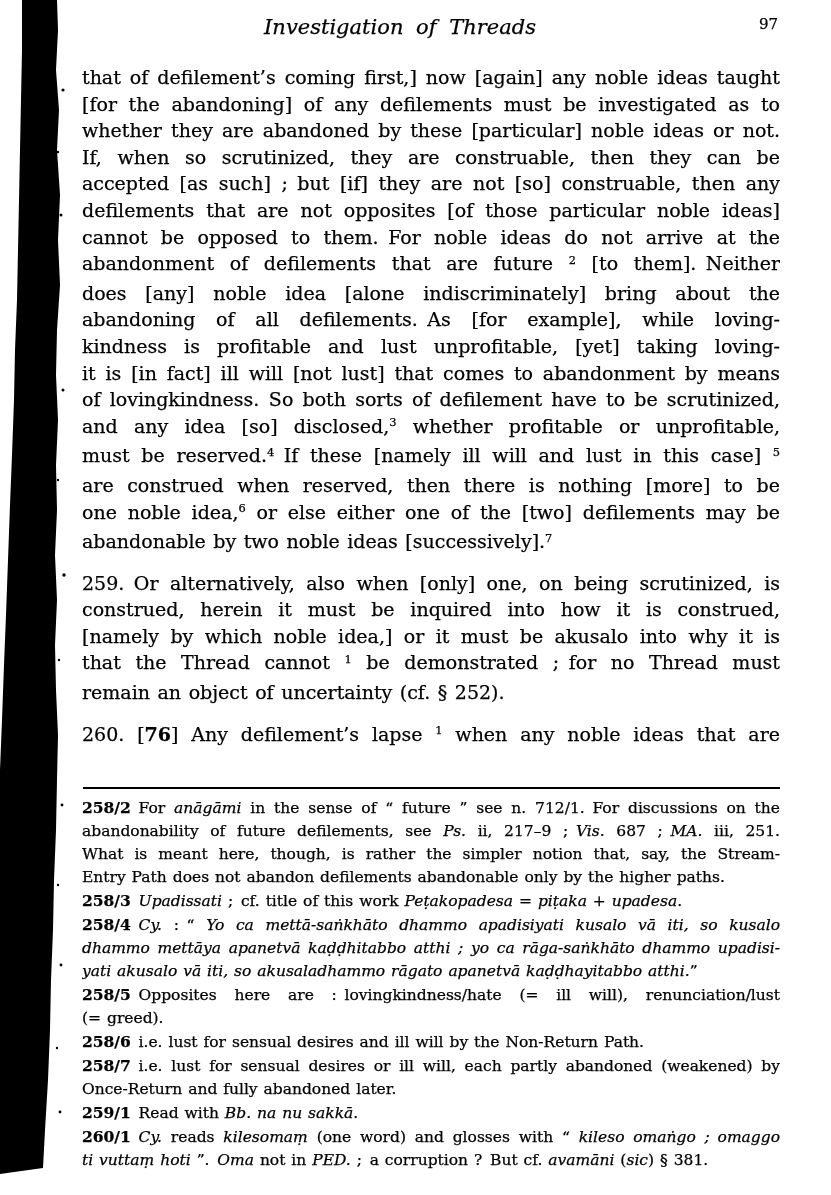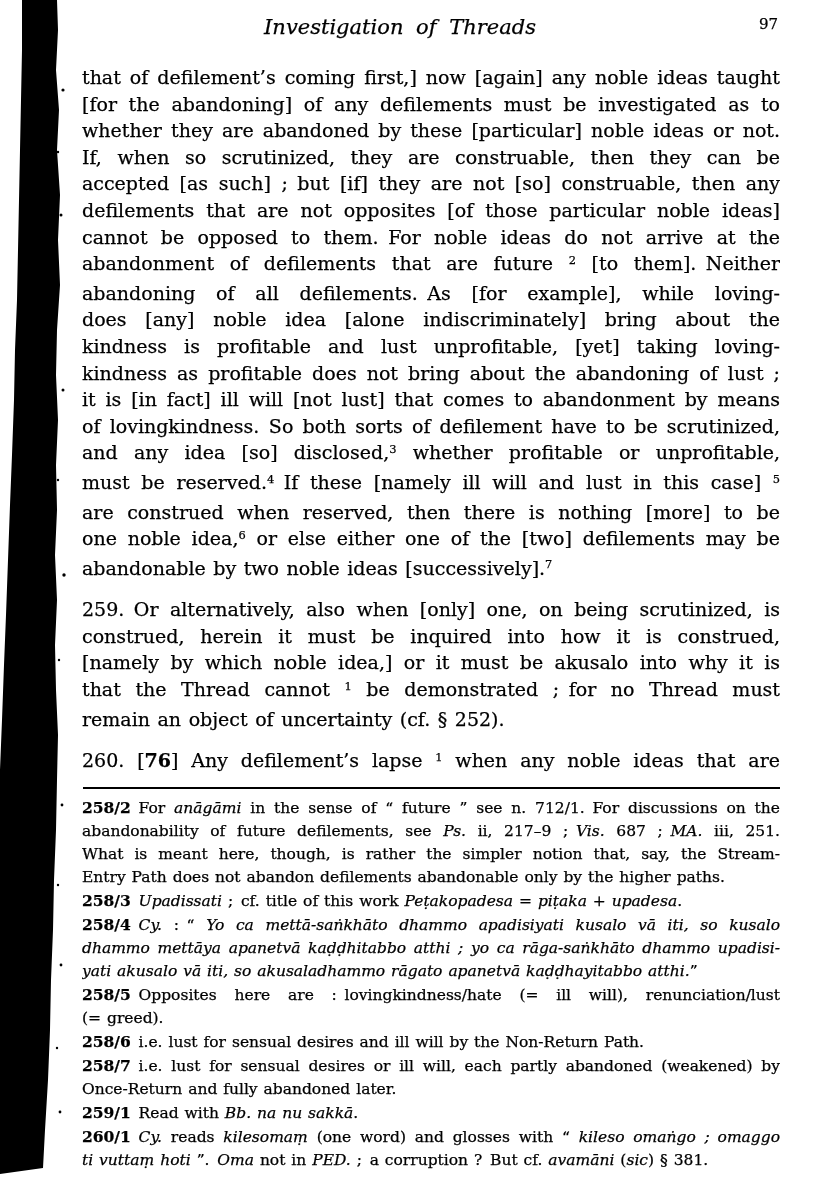--- a/index.html
+++ b/index.html
@@ -82,24 +82,23 @@
   <div class="bodytext">
     <div class="para">
         <div class="tline"><span>that of defilement’s coming first,] now [again] any noble ideas taught</span></div>
         <div class="tline"><span>[for the abandoning] of any defilements must be investigated as to</span></div>
         <div class="tline"><span>whether they are abandoned by these [particular] noble ideas or not.</span></div>
         <div class="tline"><span>If, when so scrutinized, they are construable, then they can be</span></div>
         <div class="tline"><span>accepted [as such] ; but [if] they are not [so] construable, then any</span></div>
         <div class="tline"><span>defilements that are not opposites [of those particular noble ideas]</span></div>
         <div class="tline"><span>cannot be opposed to them. For noble ideas do not arrive at the</span></div>
         <div class="tline"><span>abandonment of defilements that are future </span><span class="sup">2</span><span> [to them]. Neither</span></div>
+        <div class="tline"><span>does [any] noble idea [alone indiscriminately] bring about the</span></div>
         <div class="tline"><span>abandoning of all defilements. As [for example], while loving-</span></div>
-        <div class="tline"><span>does [any] noble idea [alone indiscriminately] bring about the</span></div>
         <div class="tline"><span>kindness is profitable and lust unprofitable, [yet] taking loving-</span></div>
-        <div class="tline"><span>kindness as profitable does not bring about the abandoning of lust ;</span></div>
         <div class="tline"><span>it is [in fact] ill will [not lust] that comes to abandonment by means</span></div>
         <div class="tline"><span>of lovingkindness. So both sorts of defilement have to be scrutinized,</span></div>
         <div class="tline"><span>and any idea [so] disclosed,</span><span class="sup">3</span><span> whether profitable or unprofitable,</span></div>
         <div class="tline"><span>must be reserved.</span><span class="sup">4</span><span> If these [namely ill will and lust in this case] </span><span class="sup">5</span></div>
         <div class="tline"><span>are construed when reserved, then there is nothing [more] to be</span></div>
         <div class="tline"><span>one noble idea,</span><span class="sup">6</span><span> or else either one of the [two] defilements may be</span></div>
         <div class="tline last"><span>abandonable by two noble ideas [successively].</span><span class="sup">7</span></div>
       </div>
     <div class="para gap-259">
         <div class="tline"><span>259. Or alternatively, also when [only] one, on being scrutinized, is</span></div>

